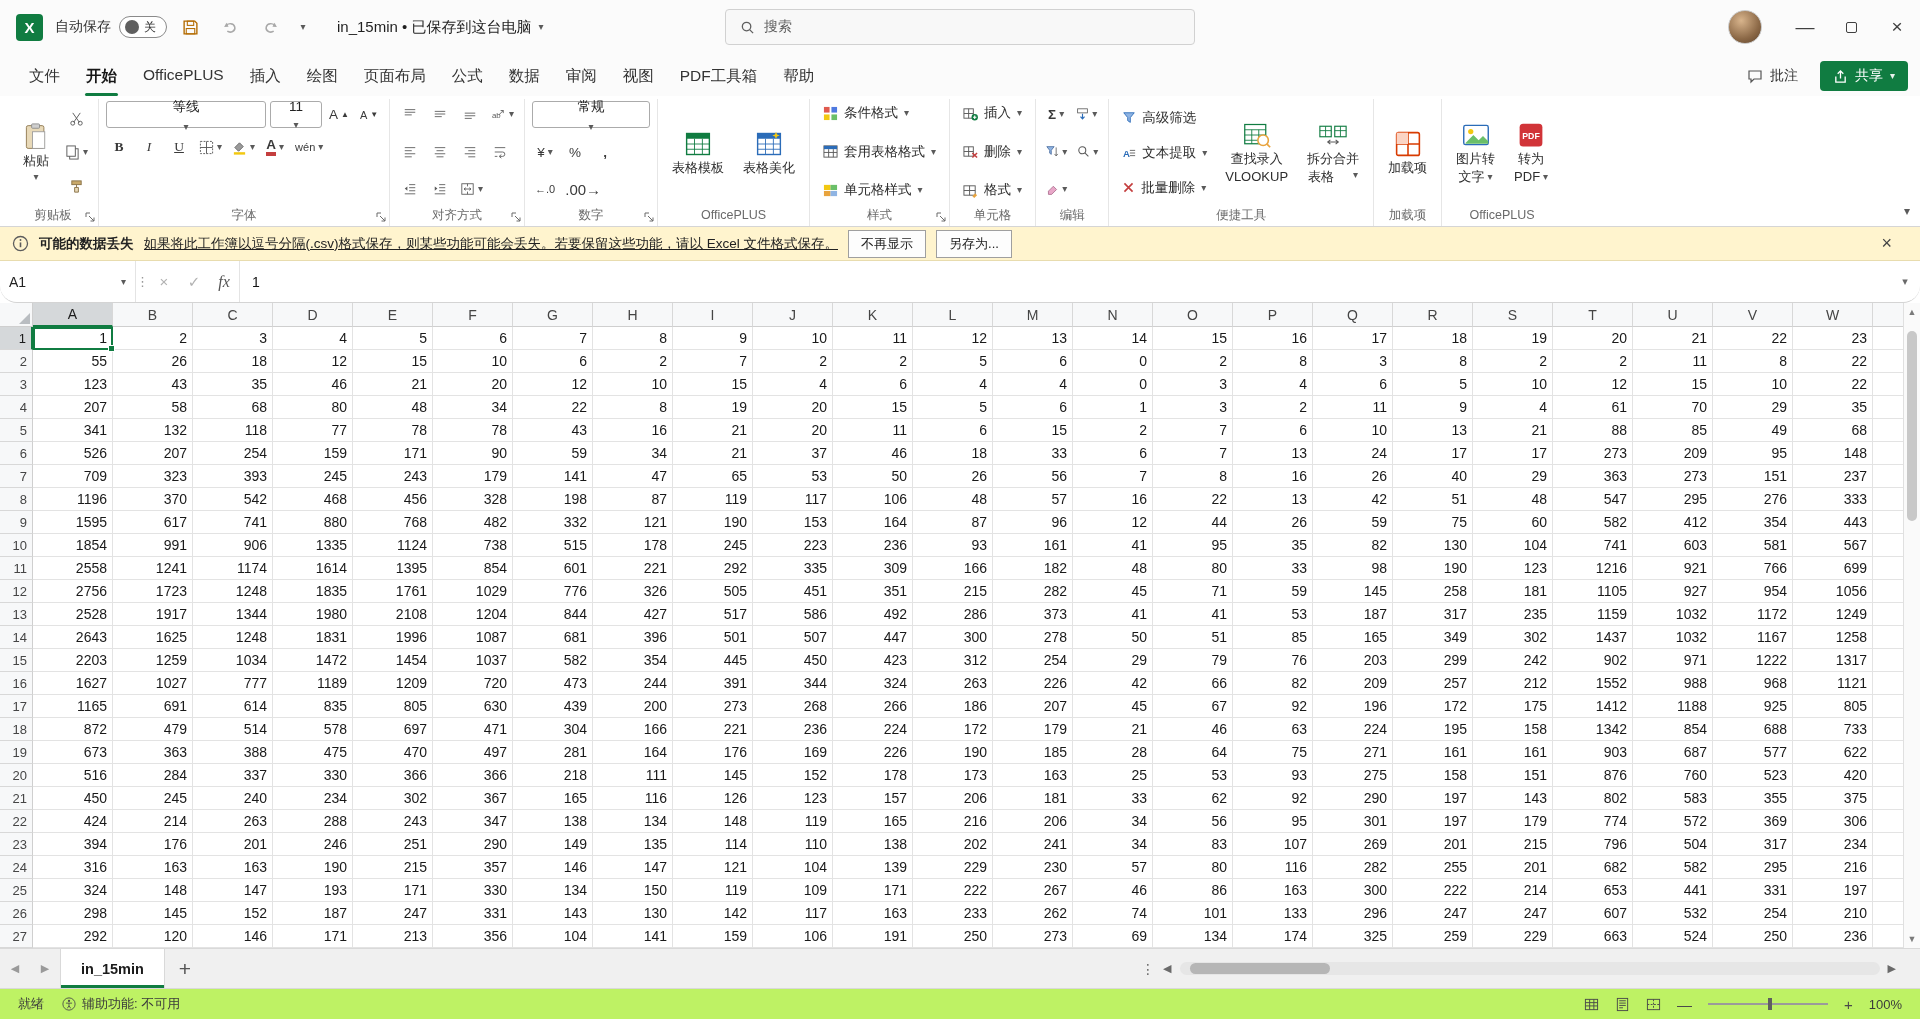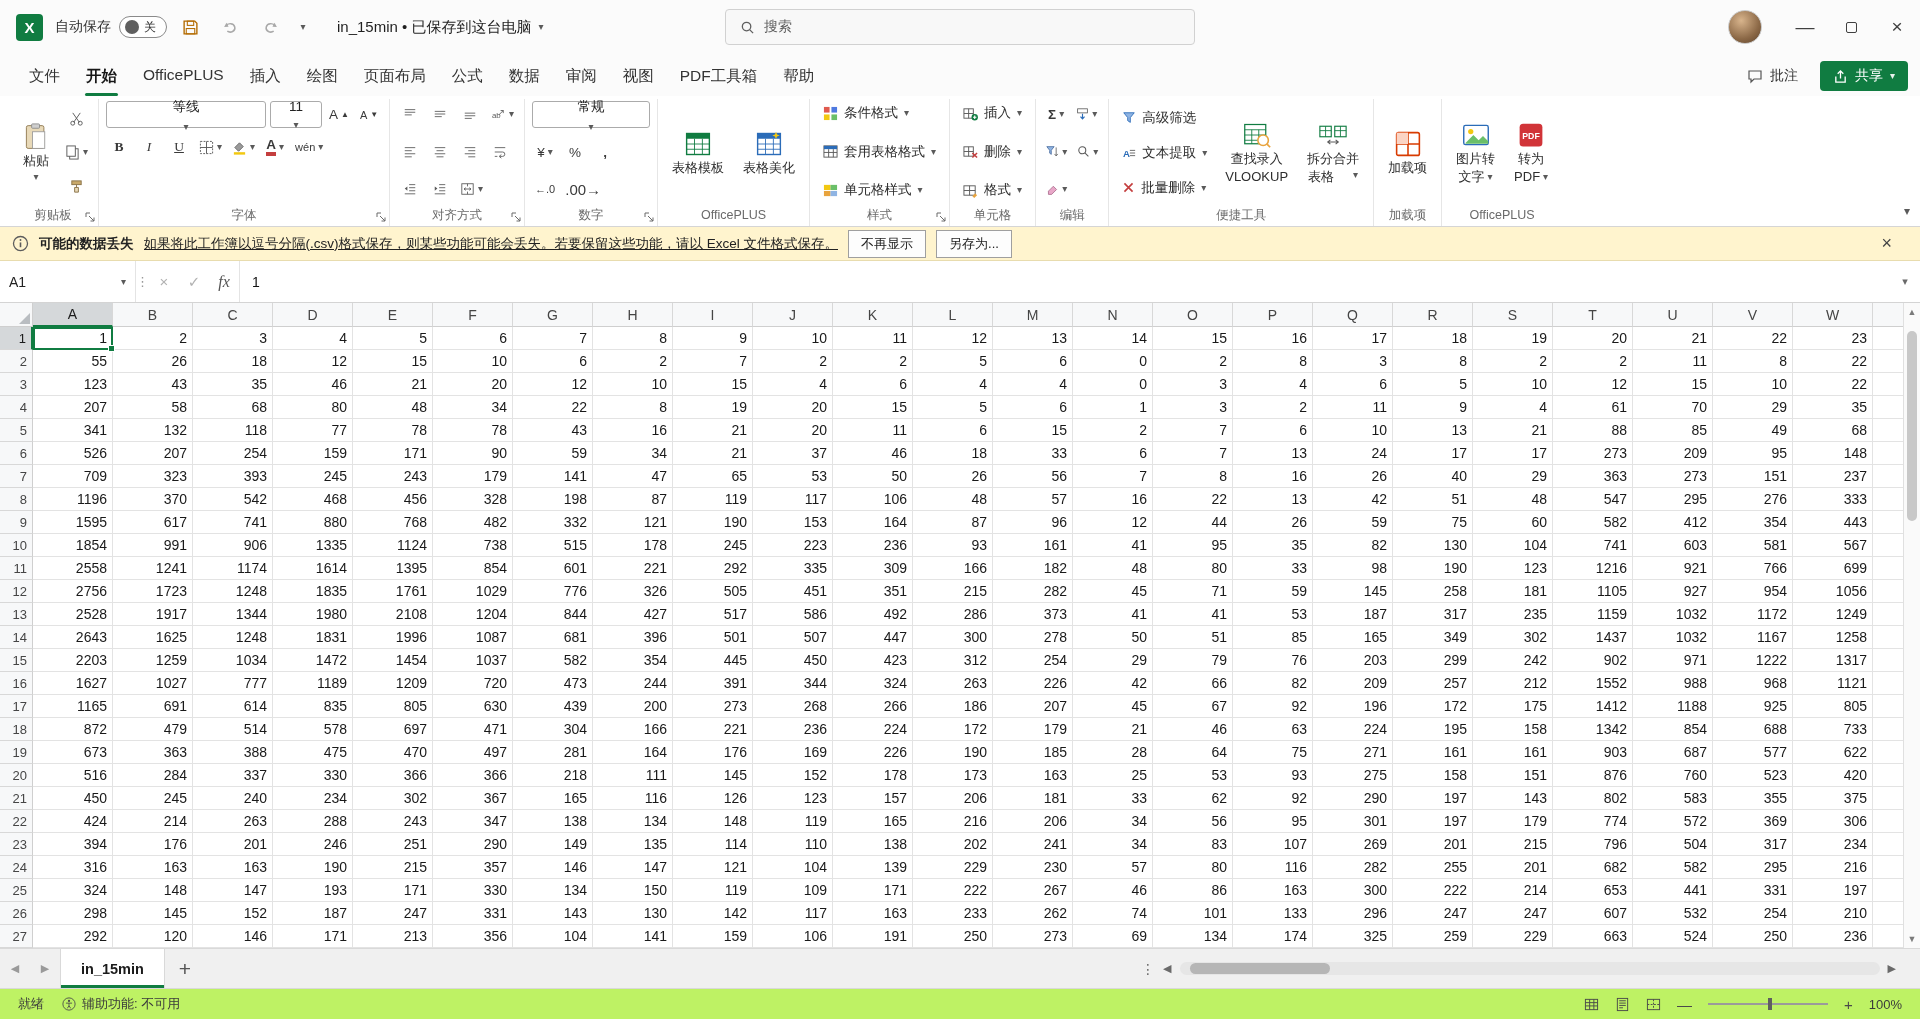--- a/index.html
+++ b/index.html
@@ -65,21 +65,21 @@
 
   
   .warning { height:34px; background:#fff4ce; display:flex; align-items:center; gap:10px; padding:0 12px;
     font-size:13.5px; border-bottom:1px solid #e8dcae; }
   .warn-title { font-weight:bold; color:#222; white-space:nowrap; }
   .warn-msg { text-decoration:underline; color:#222; white-space:nowrap; overflow:hidden; text-overflow:ellipsis; max-width:760px; }
   .warn-btn { background:#fdfdfd; border:1px solid #9f9f9f; border-radius:0; padding:4px 12px; font-size:13px; color:#222; white-space:nowrap; }
   .warn-close { margin-left:auto; font-size:18px; color:#444; padding:0 16px; }
 
   
-  .formulabar { height:42px; background:#fff; border-bottom:1px solid #d4d4d4; display:flex; align-items:stretch; }
+  .formulabar { height:42px; background:#fff; border-bottom:1px solid #d4d4d4; display:flex; align-items:stretch;border-radius:17px; }
   .namebox { width:135px; display:flex; align-items:center; padding:0 9px; font-size:14px; color:#222; gap:6px; }
   .namebox .nb-val { flex:1; }
   .fb-grip { width:14px; display:flex; align-items:center; justify-content:center; color:#9a9a9a; font-size:13px; border-left:1px solid #e4e4e4; }
   .fb-btn { width:30px; display:flex; align-items:center; justify-content:center; font-size:15px; color:#b2b2b2; }
   .fb-fx { color:#555; font-style:italic; font-family:"Liberation Serif","DejaVu Serif",serif; font-size:16px; }
   .fb-input { flex:1; display:flex; align-items:center; padding-left:12px; font-size:14px; color:#111; border-left:1px solid #e4e4e4; }
   .fb-expand { width:30px; display:flex; align-items:center; justify-content:center; color:#6a6a6a; font-size:11px; }
 
   
   .gridwrap { height:645px; position:relative; background:#fff; overflow:hidden; }

